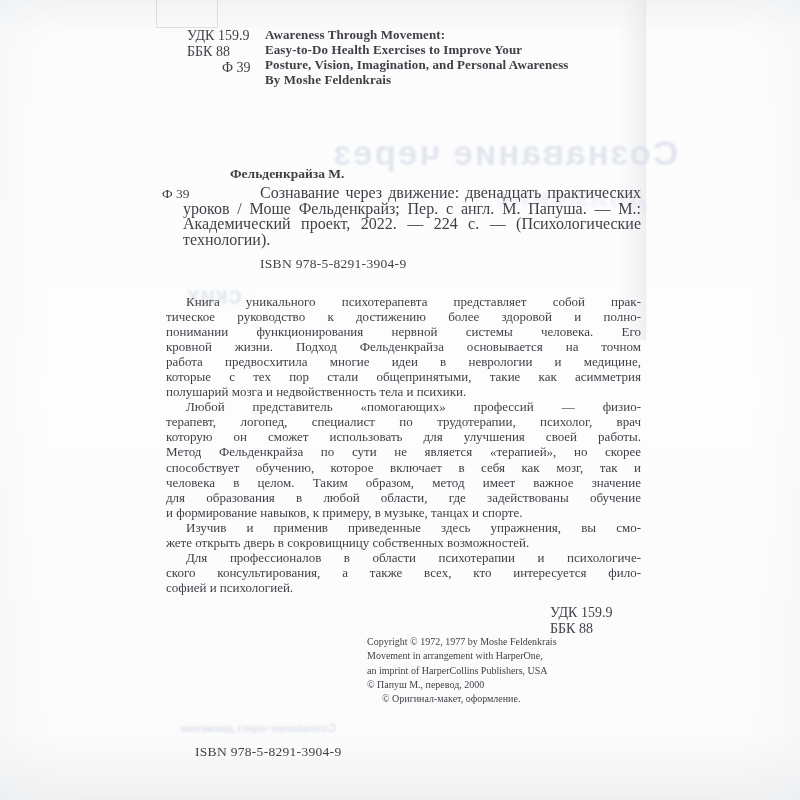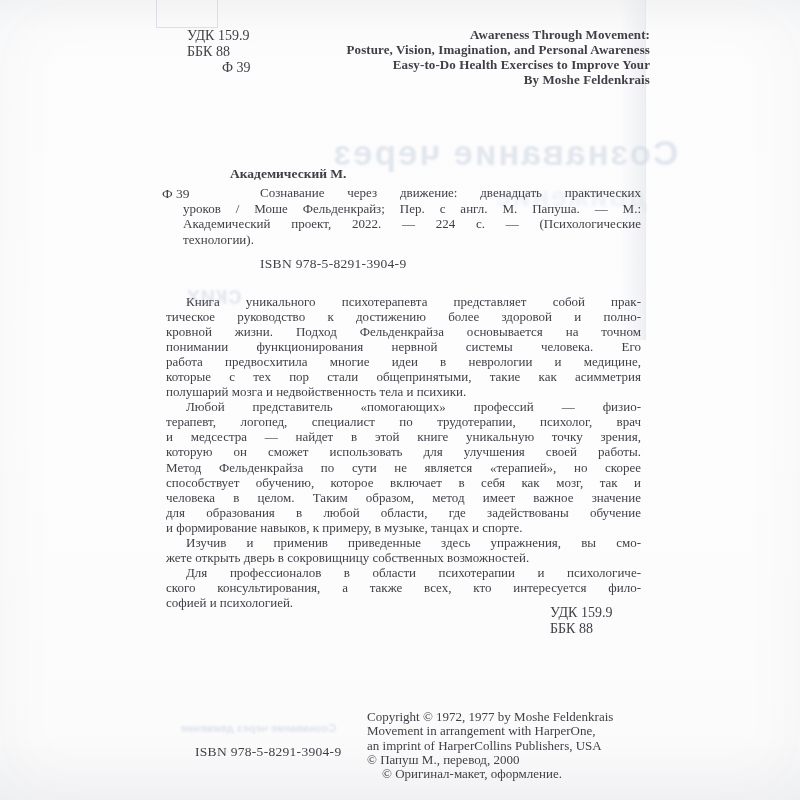--- a/index.html
+++ b/index.html
@@ -31,36 +31,36 @@
     font-size: 11px; opacity: 0.65; filter: blur(1.1px); font-weight: bold; }
   .ghost-rect { position: absolute; left: 156px; top: -8px; width: 60px; height: 34px;
     border: 1px solid rgba(175,185,200,0.4); filter: blur(0.6px); z-index: 1; }
   .page-seam { position: absolute; left: 620px; top: 0; width: 25px; height: 340px;
     background: linear-gradient(90deg, rgba(255,255,255,0), rgba(228,229,234,0.55));
     border-right: 1px solid rgba(200,202,212,0.35); z-index: 0; }
   
   .codes-top { left: 187px; top: 28px; font-size: 14px; line-height: 16px; }
   .codes-top .c2 { margin-top: 0px; }
   .codes-top .c3 { padding-left: 35px; }
-  .eng-title { left: 265px; top: 27px; width: 385px; text-align: right;
+  .eng-title { left: 265px; top: 27px; width: 385px; text-align: left;
     font-size: 13px; line-height: 15px; font-weight: bold; letter-spacing: 0.1px; }
   .author-line { left: 230px; top: 166px; font-size: 13.5px; font-weight: bold; }
   .margin-code { left: 162px; top: 186px; font-size: 13.5px; }
-  .biblio { left: 183px; top: 185px; width: 458px; font-size: 13px; }
+  .biblio { left: 183px; top: 185px; width: 458px; font-size: 16px; }
   .biblio .ln { line-height: 15.6px; }
   .biblio .ln:first-child { text-indent: 77px; }
   .isbn-center { left: 260px; top: 256px; font-size: 13.5px; letter-spacing: 0.3px; }
   .annotation { left: 166px; top: 294px; width: 475px; font-size: 13px; }
   .annotation .ln { line-height: 15.05px; }
   .para .ln:first-child { text-indent: 20px; }
   
   .just .ln { text-align: justify; text-align-last: justify; }
   .just .ln:last-child { text-align-last: left; }
   .codes-bottom { left: 550px; top: 605px; font-size: 14px; line-height: 15.5px; }
-  .copyright { left: 367px; top: 710px; width: 300px; font-size: 13px; }
+  .copyright { left: 367px; top: 635px; width: 300px; font-size: 10px; }
   .copyright .ln { line-height: 14.3px; }
   .copyright .ln:last-child { padding-left: 15px; }
   .isbn-bottom { left: 195px; top: 744px; font-size: 13.5px; letter-spacing: 0.3px; }
 </style>
 </head>
 <body>
 
 <div class="page">
 
   <div class="page-seam"></div>
@@ -71,49 +71,48 @@
   <div class="ghost ghost-bottom">Сознавание через движение</div>
 
   <div class="abs z ink codes-top">
     <div class="c1">УДК 159.9</div>
     <div class="c2">ББК 88</div>
     <div class="c3">Ф 39</div>
   </div>
 
   <div class="abs z ink eng-title">
       <div class="ln">Awareness Through Movement:</div>
+      <div class="ln">Easy-to-Do Health Exercises to Improve Your</div>
       <div class="ln">Posture, Vision, Imagination, and Personal Awareness</div>
-      <div class="ln">Easy-to-Do Health Exercises to Improve Your</div>
       <div class="ln">By Moshe Feldenkrais</div>
     </div>
 
-  <div class="abs z ink author-line">Академический М.</div>
+  <div class="abs z ink author-line">Фельденкрайза М.</div>
   <div class="abs z ink margin-code">Ф 39</div>
   <div class="abs z ink biblio just">
       <div class="ln">Сознавание через движение: двенадцать практических</div>
       <div class="ln">уроков / Моше Фельденкрайз; Пер. с англ. М. Папуша. — М.:</div>
       <div class="ln">Академический проект, 2022. — 224 с. — (Психологические</div>
       <div class="ln">технологии).</div>
     </div>
   <div class="abs z ink isbn-center">ISBN 978-5-8291-3904-9</div>
 
   <div class="abs z ink annotation">
     <div class="para just">
         <div class="ln">Книга уникального психотерапевта представляет собой прак-</div>
         <div class="ln">тическое руководство к достижению более здоровой и полно-</div>
+        <div class="ln">понимании функционирования нервной системы человека. Его</div>
         <div class="ln">кровной жизни. Подход Фельденкрайза основывается на точном</div>
-        <div class="ln">понимании функционирования нервной системы человека. Его</div>
         <div class="ln">работа предвосхитила многие идеи в неврологии и медицине,</div>
         <div class="ln">которые с тех пор стали общепринятыми, такие как асимметрия</div>
         <div class="ln">полушарий мозга и недвойственность тела и психики.</div>
       </div>
     <div class="para just">
         <div class="ln">Любой представитель «помогающих» профессий — физио-</div>
         <div class="ln">терапевт, логопед, специалист по трудотерапии, психолог, врач</div>
-        <div class="ln">и медсестра — найдет в этой книге уникальную точку зрения,</div>
         <div class="ln">которую он сможет использовать для улучшения своей работы.</div>
         <div class="ln">Метод Фельденкрайза по сути не является «терапией», но скорее</div>
         <div class="ln">способствует обучению, которое включает в себя как мозг, так и</div>
         <div class="ln">человека в целом. Таким образом, метод имеет важное значение</div>
         <div class="ln">для образования в любой области, где задействованы обучение</div>
         <div class="ln">и формирование навыков, к примеру, в музыке, танцах и спорте.</div>
       </div>
     <div class="para just">
         <div class="ln">Изучив и применив приведенные здесь упражнения, вы смо-</div>
         <div class="ln">жете открыть дверь в сокровищницу собственных возможностей.</div>

